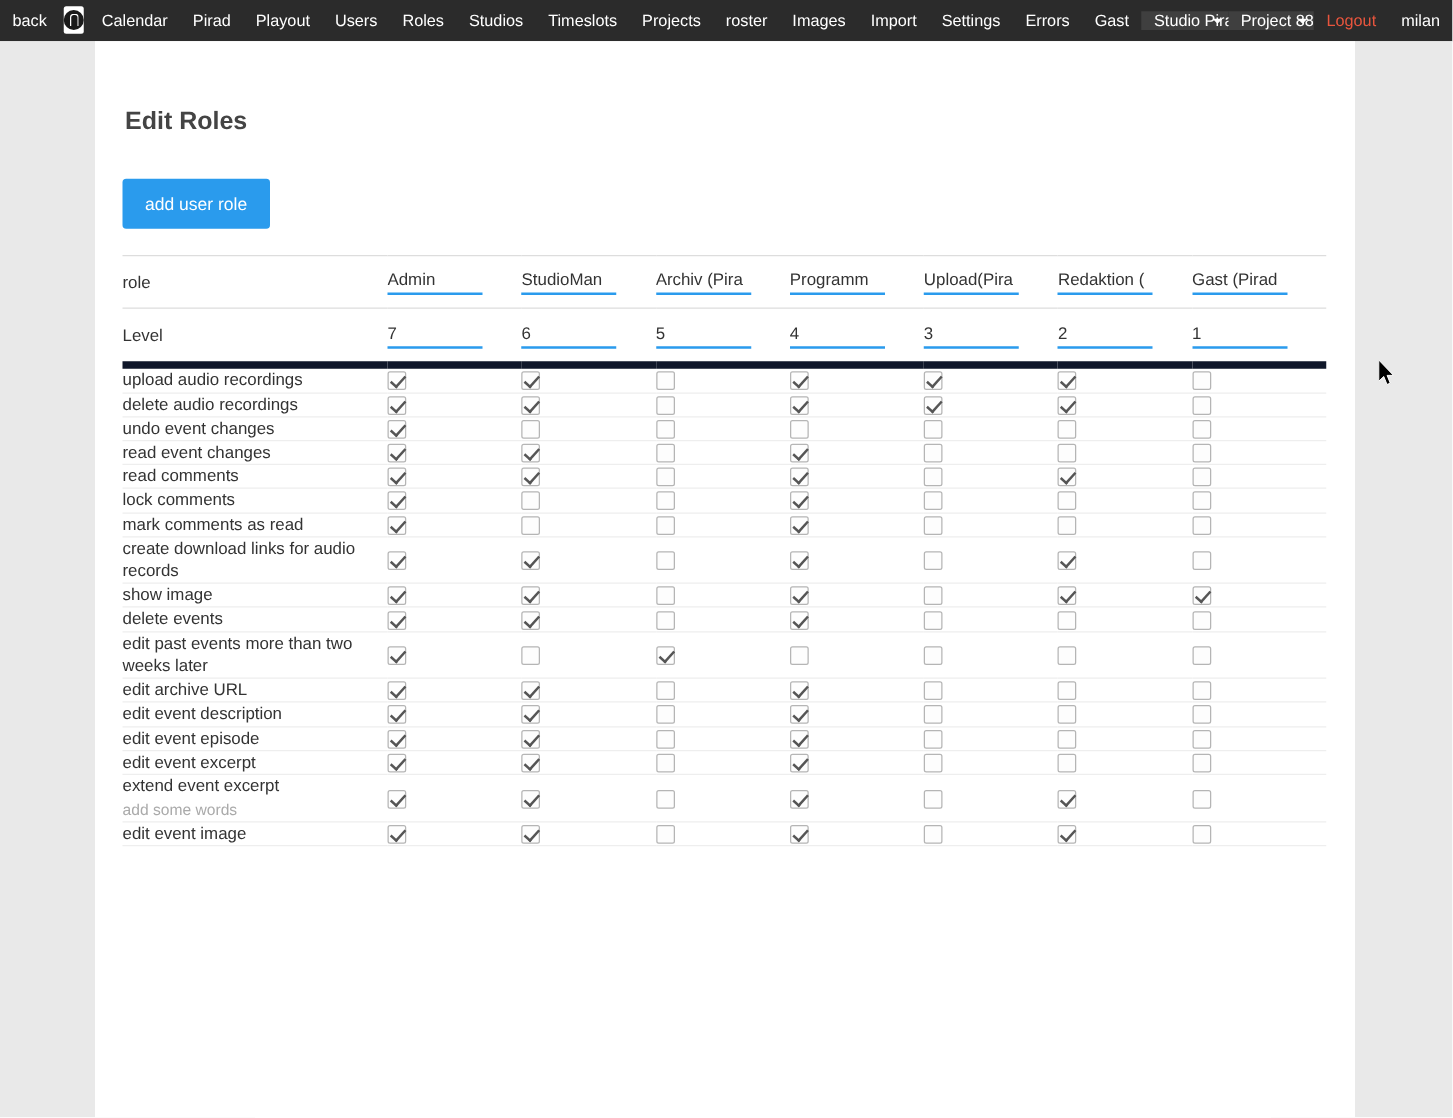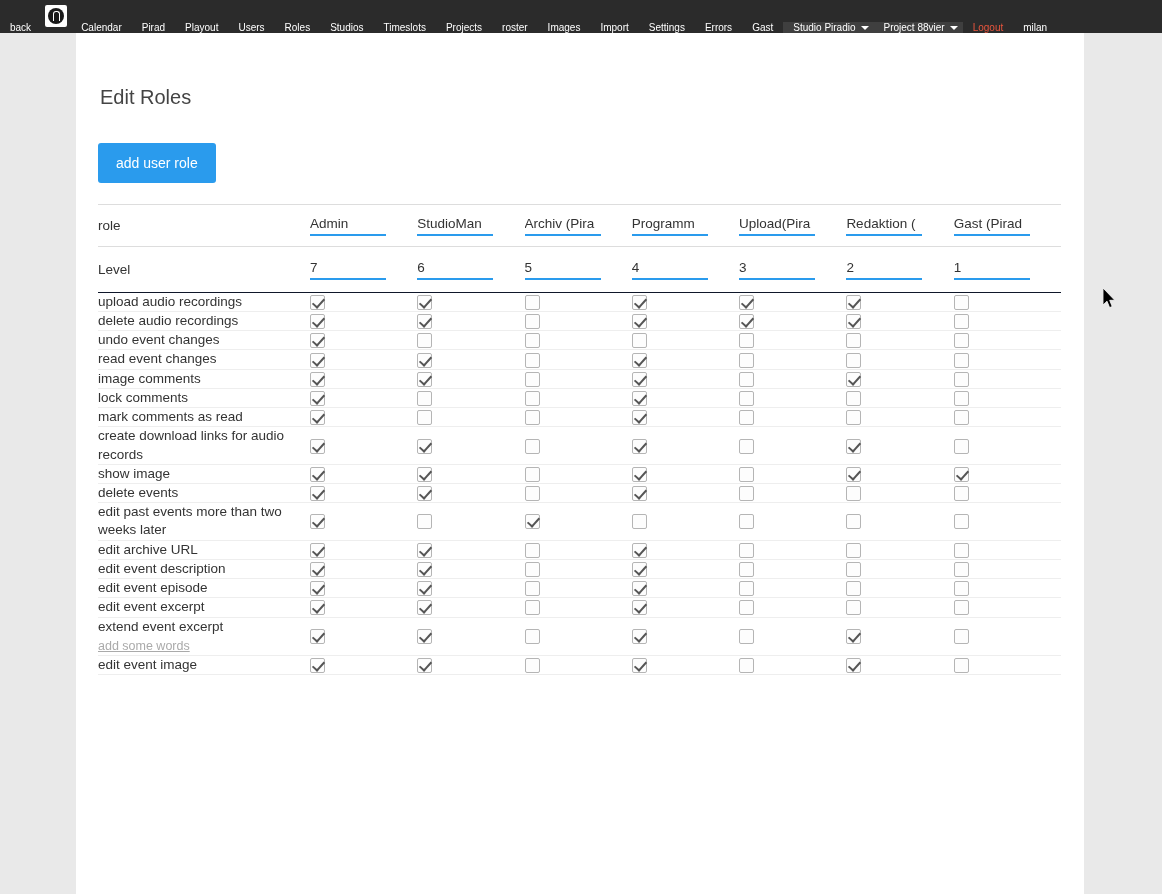--- a/index.html
+++ b/index.html
@@ -8,23 +8,23 @@
     width: 1162px; height: 894px;
     background: #ffffff;
     font-family: "Liberation Sans", sans-serif;
     overflow: hidden;
   }
   
   #topnav {
     height: 33px;
     background: #2b2b2b;
     display: flex;
-    align-items: flex-end;
+    align-items: center;
     color: #ffffff;
-    font-size: 10px;
+    font-size: 13px;
     white-space: nowrap;
   }
   #topnav .nav-item {
     display: flex;
     align-items: center;
     padding: 0 10px;
     color: #ffffff;
     cursor: pointer;
   }
   #topnav .logo-box {
@@ -81,21 +81,21 @@
     width: 1008px;
     height: 861px;
     background: #ffffff;
     padding: 0 22px;
     overflow: hidden;
   }
   #page-title {
     font-size: 20px;
     color: #444;
     padding: 40px 0 0 2px;
-    font-weight: normal;
+    font-weight: bold;
   }
   #add-role-btn {
     display: inline-block;
     margin-top: 20px;
     background: #2a9bed;
     color: #ffffff;
     border: none;
     border-radius: 3px;
     font-size: 14px;
     font-family: "Liberation Sans", sans-serif;
@@ -130,34 +130,33 @@
     border: none;
     border-bottom: 2px solid #2a9bed;
     font-size: 13.5px;
     font-family: "Liberation Sans", sans-serif;
     color: #333;
     padding: 2px 0 3px 0;
     background: transparent;
     outline: none;
   }
   tr.level-row td {
-    border-bottom: 1px solid #0f172a;
+    border-bottom: 6px solid #0f172a;
     height: 46px;
   }
   .level-label { padding-left: 2px; }
   td.perm-label {
     padding: 10px 8px 10px 2px;
     line-height: 1.35;
   }
   td.perm-label .sub {
     display: block;
     color: #aaa;
     font-size: 12.5px;
     margin-top: 2px;
-    text-decoration: underline;
   }
   tbody.perms tr td { border-bottom: 1px solid #eee; }
   tbody.perms tr td.cb-cell { text-align: left; }
   .cb {
     -webkit-appearance: none;
     appearance: none;
     width: 15px; height: 15px;
     border: 1px solid #b5b5b5;
     background: #fdfdfd;
     border-radius: 2px;
@@ -332,21 +331,21 @@
             <td class="perm-label">read event changes</td>
             <td class="cb-cell"><input type="checkbox" class="cb" checked="" style=""></td>
             <td class="cb-cell"><input type="checkbox" class="cb" checked="" style=""></td>
             <td class="cb-cell"><input type="checkbox" class="cb" style=""></td>
             <td class="cb-cell"><input type="checkbox" class="cb" checked="" style=""></td>
             <td class="cb-cell"><input type="checkbox" class="cb" style=""></td>
             <td class="cb-cell"><input type="checkbox" class="cb" style=""></td>
             <td class="cb-cell"><input type="checkbox" class="cb" style=""></td>
           </tr>
           <tr>
-            <td class="perm-label">image comments</td>
+            <td class="perm-label">read comments</td>
             <td class="cb-cell"><input type="checkbox" class="cb" checked="" style=""></td>
             <td class="cb-cell"><input type="checkbox" class="cb" checked="" style=""></td>
             <td class="cb-cell"><input type="checkbox" class="cb" style=""></td>
             <td class="cb-cell"><input type="checkbox" class="cb" checked="" style=""></td>
             <td class="cb-cell"><input type="checkbox" class="cb" style=""></td>
             <td class="cb-cell"><input type="checkbox" class="cb" checked="" style=""></td>
             <td class="cb-cell"><input type="checkbox" class="cb" style=""></td>
           </tr>
           <tr>
             <td class="perm-label">lock comments</td>

